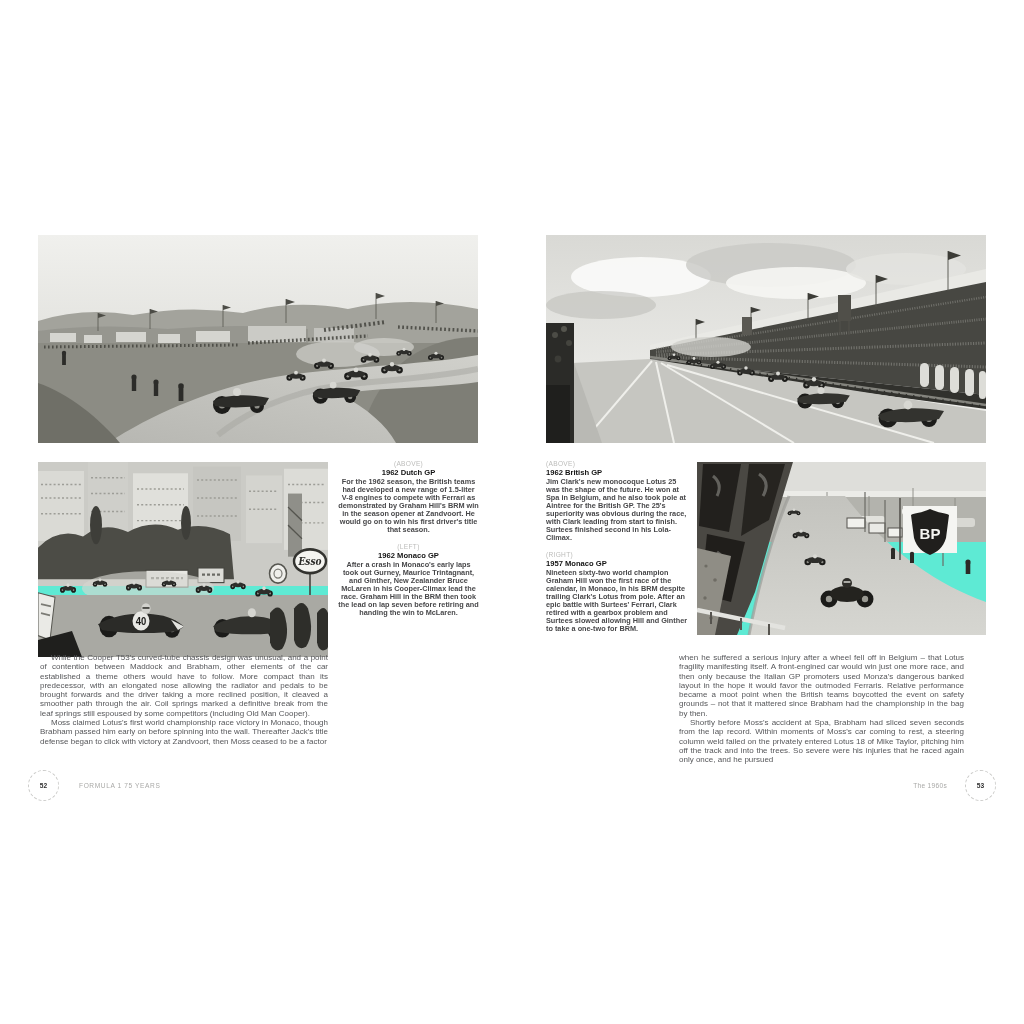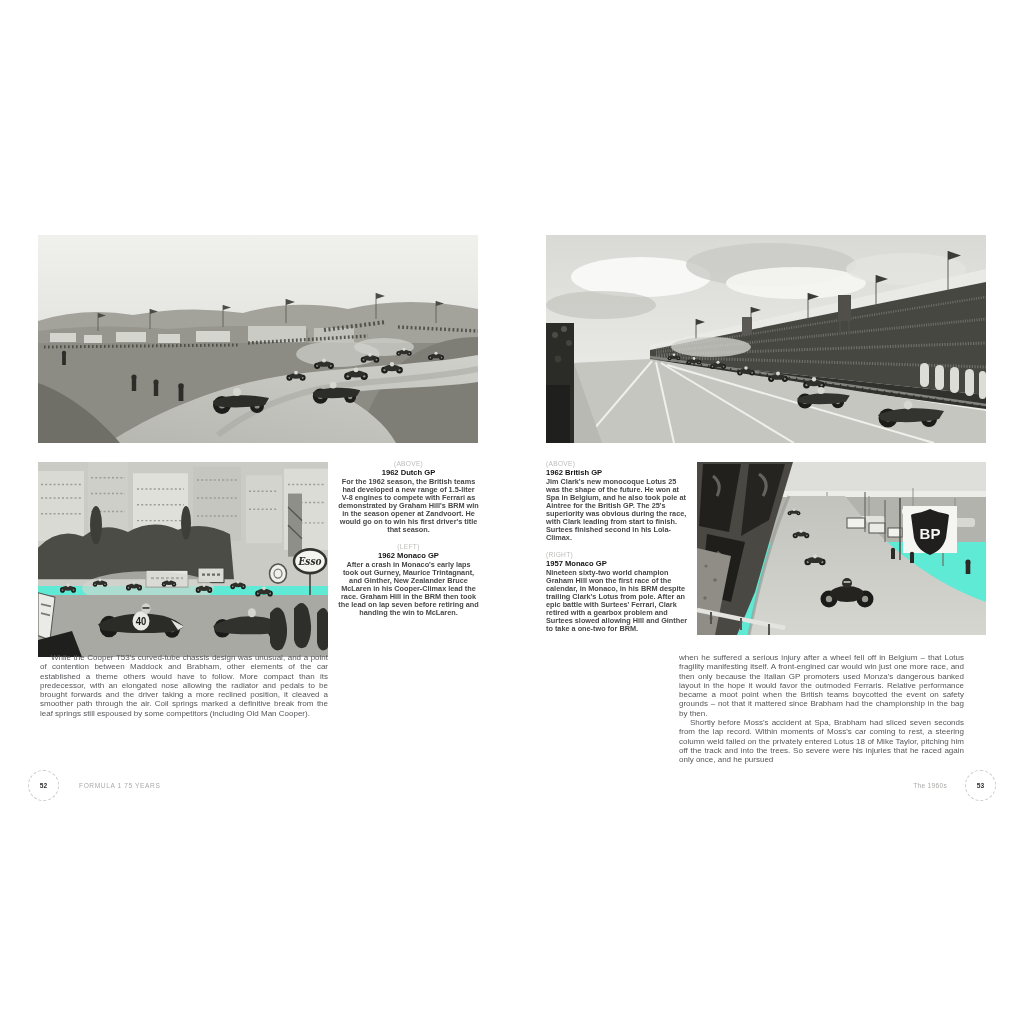--- a/index.html
+++ b/index.html
@@ -469,20 +469,21 @@
     </div>
     <div class="caption-block">
       <p class="cap-tag">(RIGHT)</p>
       <p class="cap-title">1957 Monaco GP</p>
       <p class="cap-body">Nineteen sixty-two world champion Graham Hill won the first race of the calendar, in Monaco, in his BRM despite trailing Clark's Lotus from pole. After an epic battle with Surtees' Ferrari, Clark retired with a gearbox problem and Surtees slowed allowing Hill and Ginther to take a one-two for BRM.</p>
     </div>
   </div>
 
   <div class="bodycol body-left">
     <p class="indent">While the Cooper T53's curved-tube chassis design was unusual, and a point of contention between Maddock and Brabham, other elements of the car established a theme others would have to follow. More compact than its predecessor, with an elongated nose allowing the radiator and pedals to be brought forwards and the driver taking a more reclined position, it cleaved a smoother path through the air. Coil springs marked a definitive break from the leaf springs still espoused by some competitors (including Old Man Cooper).</p>
+    <p class="indent">Moss claimed Lotus's first world championship race victory in Monaco, though Brabham passed him early on before spinning into the wall. Thereafter Jack's title defense began to click with victory at Zandvoort, then Moss ceased to be a factor</p>
   </div>
   <div class="bodycol body-right">
     <p>when he suffered a serious injury after a wheel fell off in Belgium – that Lotus fragility manifesting itself. A front-engined car would win just one more race, and then only because the Italian GP promoters used Monza's dangerous banked layout in the hope it would favor the outmoded Ferraris. Relative performance became a moot point when the British teams boycotted the event on safety grounds – not that it mattered since Brabham had the championship in the bag by then.</p>
     <p class="indent">Shortly before Moss's accident at Spa, Brabham had sliced seven seconds from the lap record. Within moments of Moss's car coming to rest, a steering column weld failed on the privately entered Lotus 18 of Mike Taylor, pitching him off the track and into the trees. So severe were his injuries that he raced again only once, and he pursued</p>
   </div>
 
   <div class="pagenum-circle circ-left">52</div>
   <div class="footer-text ft-left">FORMULA 1  75 YEARS</div>
   <div class="footer-text ft-right">The 1960s</div>
   <div class="pagenum-circle circ-right">53</div>

